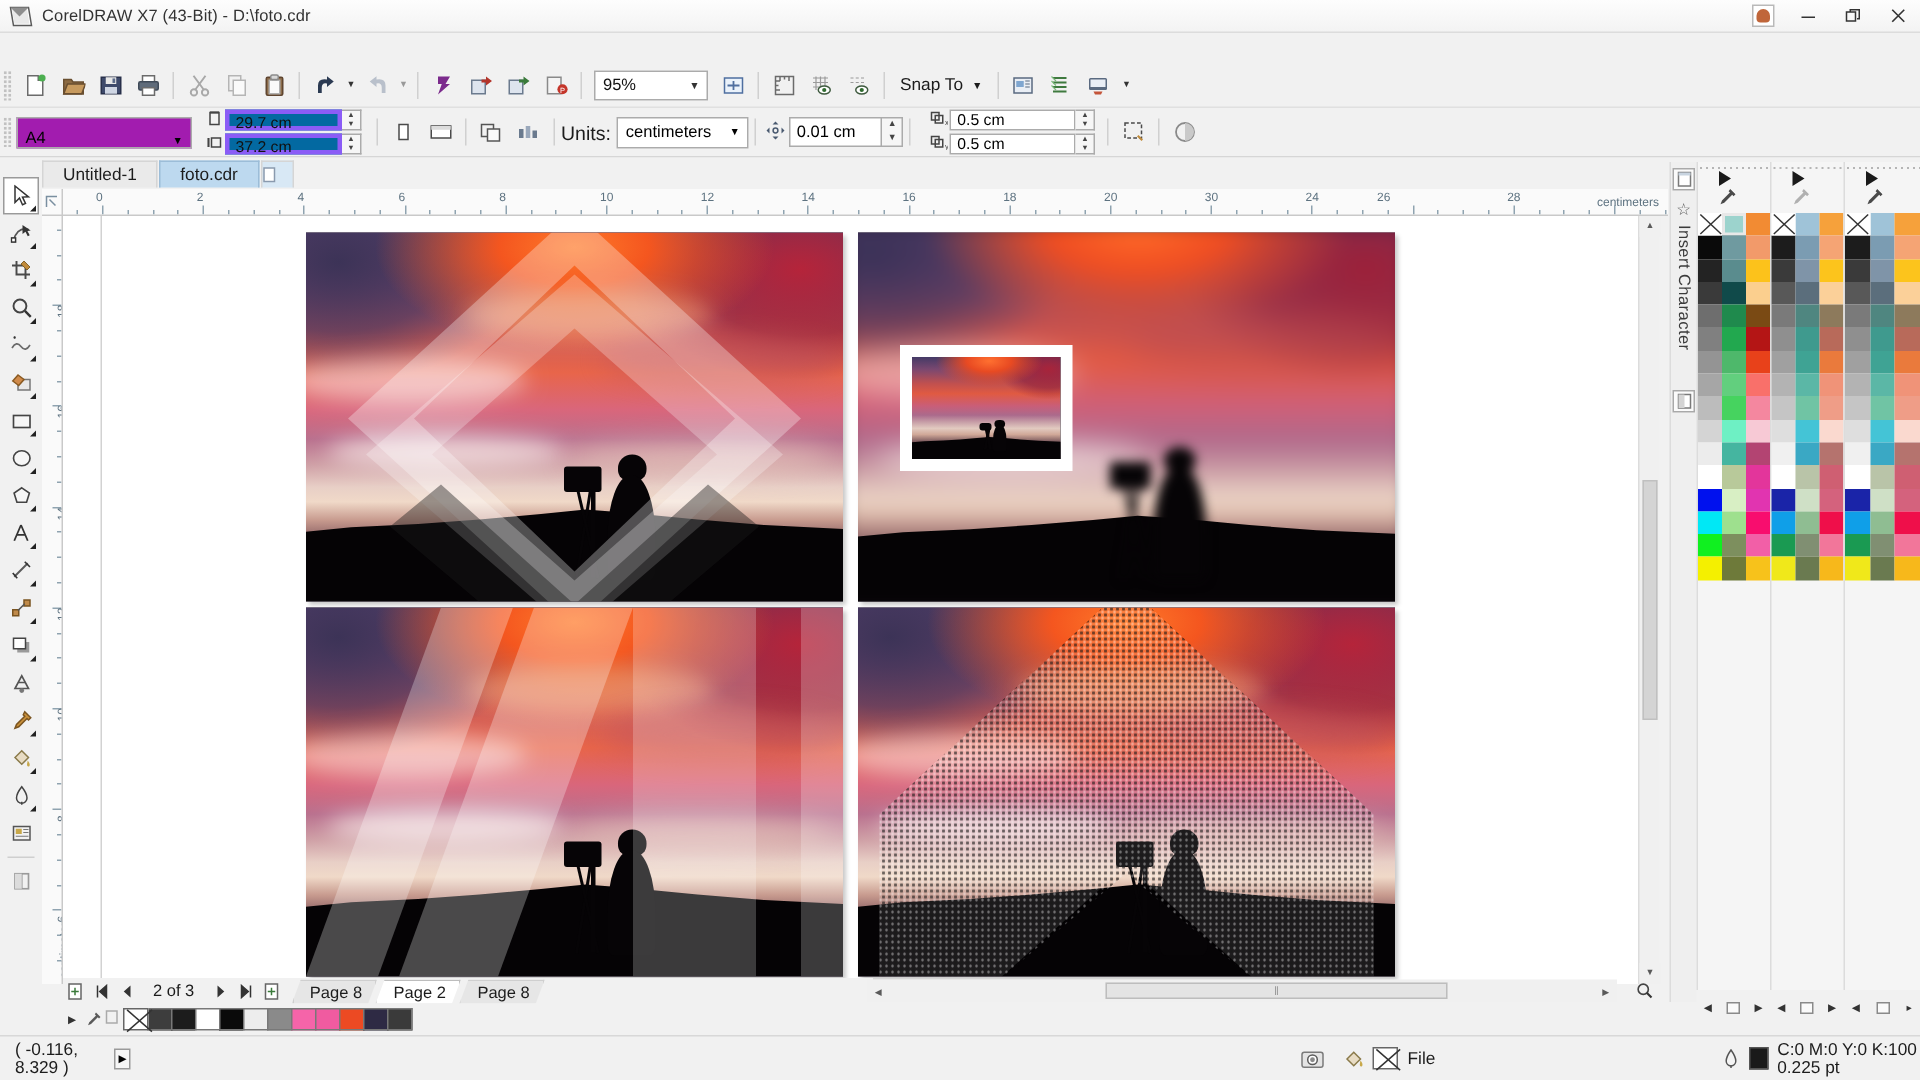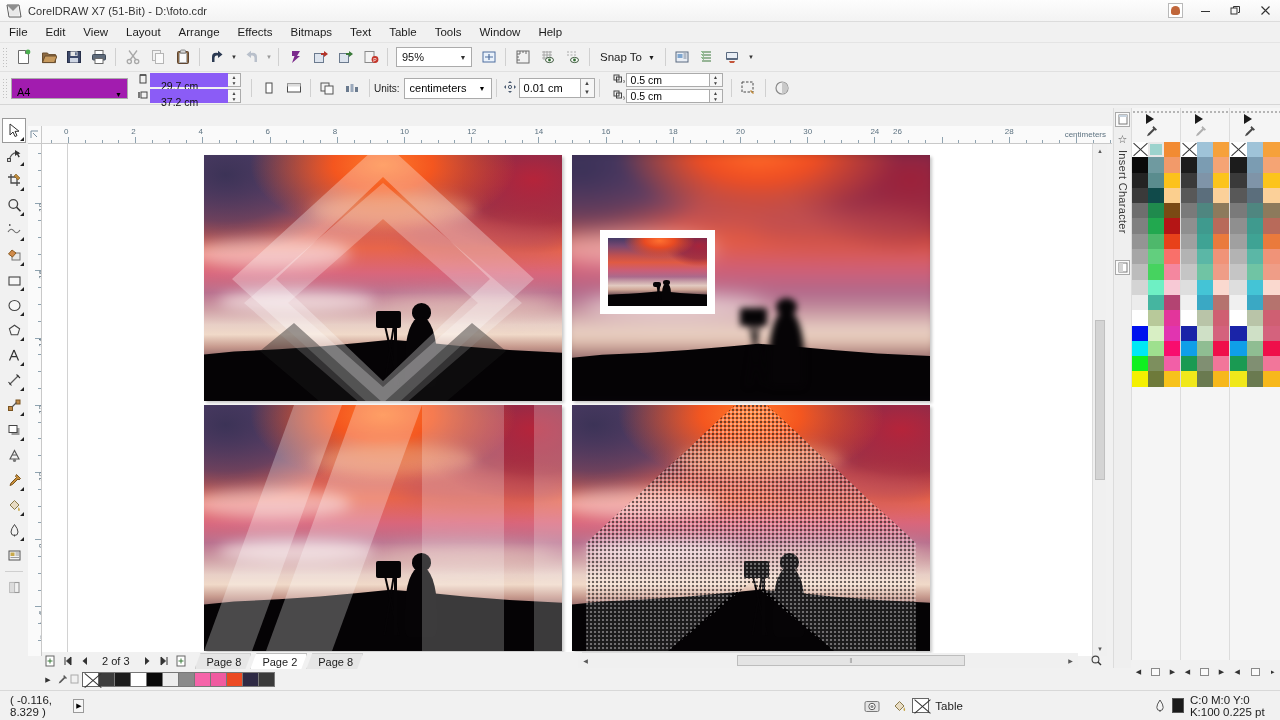--- a/index.html
+++ b/index.html
@@ -88,29 +88,29 @@
   .page-combo {
     display: flex; align-items: flex-end; width: 117px; height: 21px;
     border: 1px solid #ababab; background: #a21caf;
   }
   .page-combo .val { flex: 1; padding-left: 5px; font-size: 11px; }
   .page-combo .arr { width: 17px; text-align: center; font-size: 7px; }
   .dim-stack { display: flex; flex-direction: column; gap: 2px; margin-left: 8px; }
   .dim-row { display: flex; align-items: center; height: 14px; }
   .dim-ico { width: 14px; text-align: center; font-size: 10px; color: #444; }
   .dim-field {
-    width: 78px; height: 14px; border: 7px solid #8b5cf6; background: #f9a8d4;
+    width: 78px; height: 14px; border: 3px solid #8b5cf6; background: #0369a1;
     font-size: 10.5px; padding-left: 4px; line-height: 13px; color: #111;
   }
   .spin {
     width: 13px; height: 14px; border: 1px solid #ababab; border-left: 0; background: #f6f6f6;
     display: flex; flex-direction: column;
   }
   .spin span { flex: 1; font-size: 5px; text-align: center; line-height: 6px; color: #444; }
-  .units-lbl { font-size: 10px; margin-right: 4px; color: #1c1c1c; }
+  .units-lbl { font-size: 13px; margin-right: 4px; color: #1c1c1c; }
   .units-combo {
     display: flex; align-items: center; width: 88px; height: 21px;
     border: 1px solid #ababab; background: #fff;
   }
   .units-combo .val { flex: 1; padding-left: 5px; font-size: 11px; }
   .units-combo .arr { width: 17px; text-align: center; font-size: 7px; }
   .nudge-field {
     width: 62px; height: 20px; border: 1px solid #ababab; background: #fff;
     font-size: 11px; padding-left: 4px; line-height: 19px;
   }
@@ -368,21 +368,21 @@
 <div class="app">
 
   <div class="titlebar">
     <div class="title-logo">
       <svg width="16" height="14" viewBox="0 0 16 14">
         <polygon points="1,1 13,1 15,13 3,13" fill="#ffffff" stroke="#5a5a5a" stroke-width="1"></polygon>
         <polygon points="2,2 12,2 13.6,11.8 3.6,11.8" fill="#e9e9e9"></polygon>
         <polygon points="1,1 13,1 7,7" fill="#8e8e8e"></polygon>
       </svg>
     </div>
-    <div class="title-text">CorelDRAW X7 (51-Bit) - D:\foto.cdr</div>
+    <div class="title-text">CorelDRAW X7 (43-Bit) - D:\foto.cdr</div>
     <div class="win-btns">
       <div class="win-btn">
         <div class="acct-icon">
             <i></i>
           </div>
       </div>
       <div class="win-btn">
         <svg width="11" height="11" viewBox="0 0 11 11">
             <rect x="1" y="6" width="9" height="1" fill="#333"></rect>
           </svg>
@@ -394,34 +394,20 @@
         </svg>
       </div>
       <div class="win-btn close">
         <svg width="11" height="11" viewBox="0 0 11 11">
           <path d="M1.5 1.5 L9.5 9.5 M9.5 1.5 L1.5 9.5" stroke="#333" stroke-width="1.1" fill="none"></path>
         </svg>
       </div>
     </div>
   </div>
 
-  <div class="menubar">
-    <div class="menu-item">File</div>
-    <div class="menu-item">Edit</div>
-    <div class="menu-item">View</div>
-    <div class="menu-item">Layout</div>
-    <div class="menu-item">Arrange</div>
-    <div class="menu-item">Effects</div>
-    <div class="menu-item">Bitmaps</div>
-    <div class="menu-item">Text</div>
-    <div class="menu-item">Table</div>
-    <div class="menu-item">Tools</div>
-    <div class="menu-item">Window</div>
-    <div class="menu-item">Help</div>
-  </div>
 
   <div class="toolbar">
     <div class="grip"></div>
 
     <div class="tb-btn">
       <svg width="16" height="16" viewBox="0 0 16 16">
         <path d="M2.5 1.5h7l3 3v10h-10z" fill="#fff" stroke="#6b6b6b"></path>
         <path d="M9.5 1.5v3h3" fill="#dcdcdc" stroke="#6b6b6b"></path>
         <circle cx="12" cy="3" r="2.4" fill="#4caf50"></circle>
       </svg>
@@ -701,20 +687,30 @@
     </div>
     <div class="sep"></div>
     <div class="tb-btn">
       <svg width="18" height="18" viewBox="0 0 18 18">
         <circle cx="9" cy="9" r="6" fill="none" stroke="#8a8a8a" stroke-width="1.2"></circle>
         <path d="M9 3 A6 6 0 0 1 9 15 z" fill="#c9c9c9"></path>
       </svg>
     </div>
   </div>
 
+  <div class="doctabs">
+    <div style="width:28px"></div>
+    <div class="doctab">Untitled-1</div>
+    <div class="doctab active">foto.cdr</div>
+    <div class="doctab plus">
+      <svg width="9" height="11" viewBox="0 0 9 11" style="margin-top:3px">
+          <rect x="1" y="1" width="7" height="9" fill="#fff" stroke="#8a9aae"></rect>
+        </svg>
+    </div>
+  </div>
 
   <div class="toolbox">
     <div class="tool active">
       <svg width="15" height="15" viewBox="0 0 15 15">
           <path d="M3 1 L3 12 L6 9 L8 13.5 L10 12.6 L8 8.4 L12 8.2 Z" fill="#fff" stroke="#333" stroke-width="1"></path>
         </svg>
       <div class="flyout"></div>
     </div>
     <div class="tool">
       <svg width="15" height="15" viewBox="0 0 15 15">
@@ -920,21 +916,21 @@
       <div class="rlab" style="left: 223.6px; top: 1px;">6</div>
       <div class="rlab" style="left: 290.8px; top: 1px;">8</div>
       <div class="rlab" style="left: 358px; top: 1px;">10</div>
       <div class="rlab" style="left: 425.2px; top: 1px;">12</div>
       <div class="rlab" style="left: 492.4px; top: 1px;">14</div>
       <div class="rlab" style="left: 559.6px; top: 1px;">16</div>
       <div class="rlab" style="left: 626.8px; top: 1px;">18</div>
       <div class="rlab" style="left: 694px; top: 1px;">20</div>
       <div class="rlab" style="left: 761.2px; top: 1px;">30</div>
       <div class="rlab" style="left: 828.4px; top: 1px;">24</div>
-      <div class="rlab" style="left: 851px; top: 1px;">26</div>
+      <div class="rlab" style="left: 876px; top: 1px;">26</div>
       <div class="rlab" style="left: 962.8px; top: 1px;">28</div>
       <div class="rlab" style="right: 6px; top: 4px;">centimeters</div>
     </div>
   <div class="ruler-v" id="rulerV">
       <div class="rtick" style="top: 496px; height: 1px; width: 3px; right: 0px;"></div>
       <div class="rtick" style="top: 479.2px; height: 1px; width: 3px; right: 0px;"></div>
       <div class="rtick" style="top: 462.4px; height: 1px; width: 6px; right: 0px;"></div>
       <div class="rtick" style="top: 445.6px; height: 1px; width: 3px; right: 0px;"></div>
       <div class="rtick" style="top: 428.8px; height: 1px; width: 3px; right: 0px;"></div>
       <div class="rtick" style="top: 412px; height: 1px; width: 3px; right: 0px;"></div>
@@ -1212,21 +1208,21 @@
       </div>
       <div style="width:12px"></div>
       <div style="display:flex;align-items:center;">
         <svg width="16" height="14" viewBox="0 0 16 14">
           <path d="M3 7 L7.5 2.5 L12 7 L7.5 11.5 Z" fill="#e8dcc4" stroke="#8a7a4a"></path>
           <path d="M12 8 Q14 10.5 13 11.8 Q11.5 12.5 11.5 10.5 Z" fill="#c8a84a"></path>
         </svg>
       </div>
       <div style="width:4px"></div>
       <div class="sb-fillsw"></div>
-      <div class="sb-txt">Table</div>
+      <div class="sb-txt">File</div>
     </div>
 
     <div style="margin-left:190px;display:flex;align-items:center;">
       <div style="display:flex;align-items:center;">
         <svg width="14" height="14" viewBox="0 0 14 14">
           <path d="M7 1 Q10.2 5.5 10.2 8.4 A3.2 3.2 0 0 1 3.8 8.4 Q3.8 5.5 7 1 Z" fill="#f4f4f4" stroke="#555"></path>
           <path d="M7 11 v2" stroke="#555"></path>
         </svg>
       </div>
       <div style="width:8px"></div>

